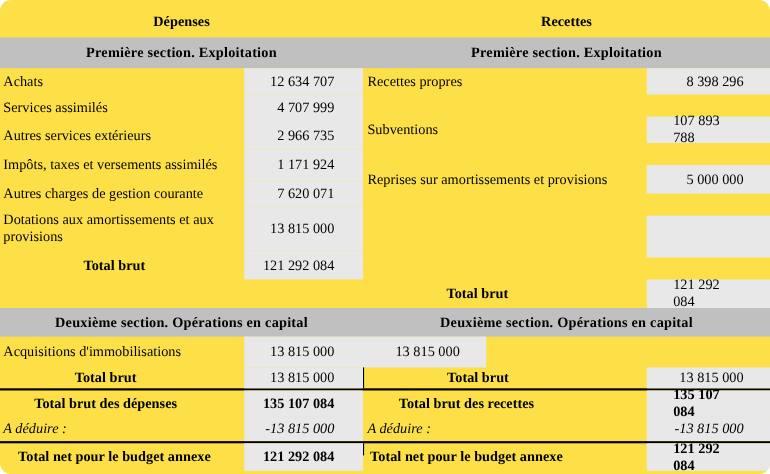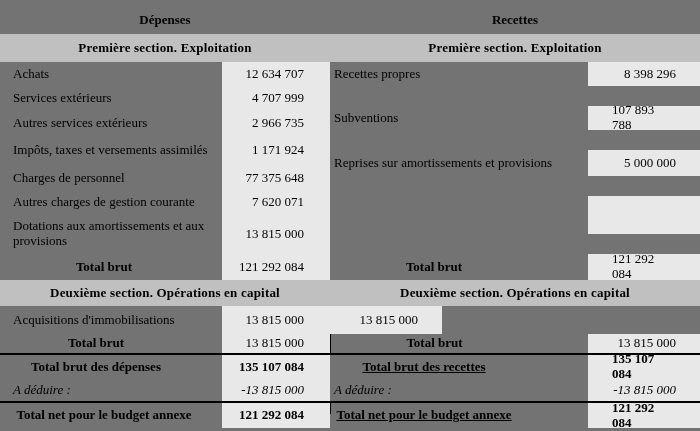--- a/index.html
+++ b/index.html
@@ -1,49 +1,49 @@
 <!DOCTYPE html>
 <html><head>
 <meta charset="utf-8">
 <style>
   * { margin:0; padding:0; box-sizing:border-box; }
   html,body { background:#ffffff; }
   .page {
     width:700px; height:431px; position:relative; overflow:hidden;
-    background:#737373; color:#000000;
-    font-family:"Liberation Serif","DejaVu Serif",serif; font-size:13px;
+    background:#fde047; color:#000000;
+    font-family:"Liberation Serif","DejaVu Serif",serif; font-size:13px;border-radius:10px;
   }
   .hdr-row { height:34px; display:flex; padding-top:6px; }
   .hdr { font-weight:bold; display:flex; align-items:center; justify-content:center; }
   .hdr.l { width:330px; } .hdr.r { width:370px; }
 
   .banner { height:28px; background:#c0c0c0; display:flex; }
   .banner.b2 { height:26px; }
   .banner > div { font-weight:bold; display:flex; align-items:center; justify-content:center; letter-spacing:.2px; }
   .banner .bl { width:330px; } .banner .br { width:370px; }
 
   .sec1 { height:218px; display:flex; }
   .halfL { width:330px; display:flex; flex-direction:column; }
   .halfR { width:370px; display:flex; flex-direction:column;gap:20px; }
 
   .row { display:flex; }
   .h24{height:24px}.h26{height:26px}.h29{height:29px}.h23{height:23px}
   .h40{height:40px}.h28{height:28px}.h19{height:19px}.h22{height:22px}.h25{height:25px}
   .fill { flex:1; }
 
   .cell { display:flex; align-items:center; line-height:1.15; }
-  .lab  { width:222px; padding-left:13px; }
+  .lab  { width:222px; padding-left:3px; }
   .val  { width:108px; background:#e8e8e8; justify-content:flex-end; padding-right:26px; }
   .rlab { width:258px; padding-left:4px; }
   .rval { width:112px; background:#e8e8e8; justify-content:flex-end; padding-right:24px;padding-left:24px; }
 
   .ctr  { justify-content:center; padding-left:0; }
   .c14 { padding-right:14px; } .c30 { padding-right:30px; }
   .rctr { justify-content:center; padding-left:0; }
-  .c50 { padding-right:50px; } .c90 { padding-right:70px;text-decoration:underline; }
+  .c50 { padding-right:50px; } .c90 { padding-right:70px; }
 
   .bold { font-weight:bold; }
   .it   { font-style:italic; }
 
   .rule { height:2px; background:#000000; }
   .vline { border-left:1px solid #000000; }
   .stub { position:absolute; left:330px; top:403px; width:1px; height:11px; background:#000000; }
 </style>
 </head>
 <body>
@@ -60,34 +60,30 @@
     <div class="br">Première section. Exploitation</div>
   </div>
 
   <div class="sec1">
     <div class="halfL">
       <div class="row h24">
         <div class="cell lab">Achats</div>
         <div class="cell val">12 634 707</div>
       </div>
       <div class="row h24">
-        <div class="cell lab">Services extérieurs</div>
+        <div class="cell lab">Services assimilés</div>
         <div class="cell val">4 707 999</div>
       </div>
       <div class="row h26">
         <div class="cell lab">Autres services extérieurs</div>
         <div class="cell val">2 966 735</div>
       </div>
       <div class="row h29">
         <div class="cell lab">Impôts, taxes et versements assimilés</div>
         <div class="cell val">1 171 924</div>
-      </div>
-      <div class="row h26">
-        <div class="cell lab">Charges de personnel</div>
-        <div class="cell val">77 375 648</div>
       </div>
       <div class="row h23">
         <div class="cell lab">Autres charges de gestion courante</div>
         <div class="cell val">7 620 071</div>
       </div>
       <div class="row h40">
         <div class="cell lab">Dotations aux amortissements et aux provisions</div>
         <div class="cell val">13 815 000</div>
       </div>
       <div class="row h26">

